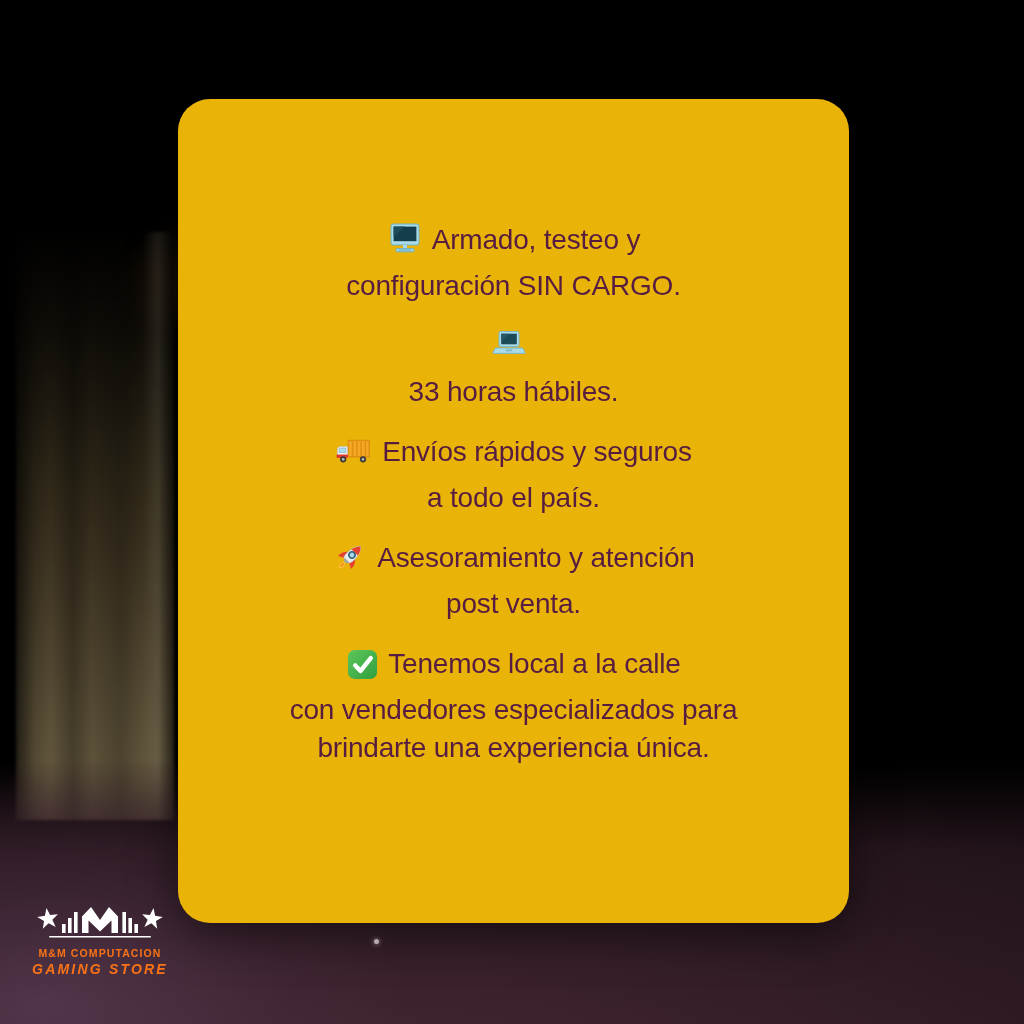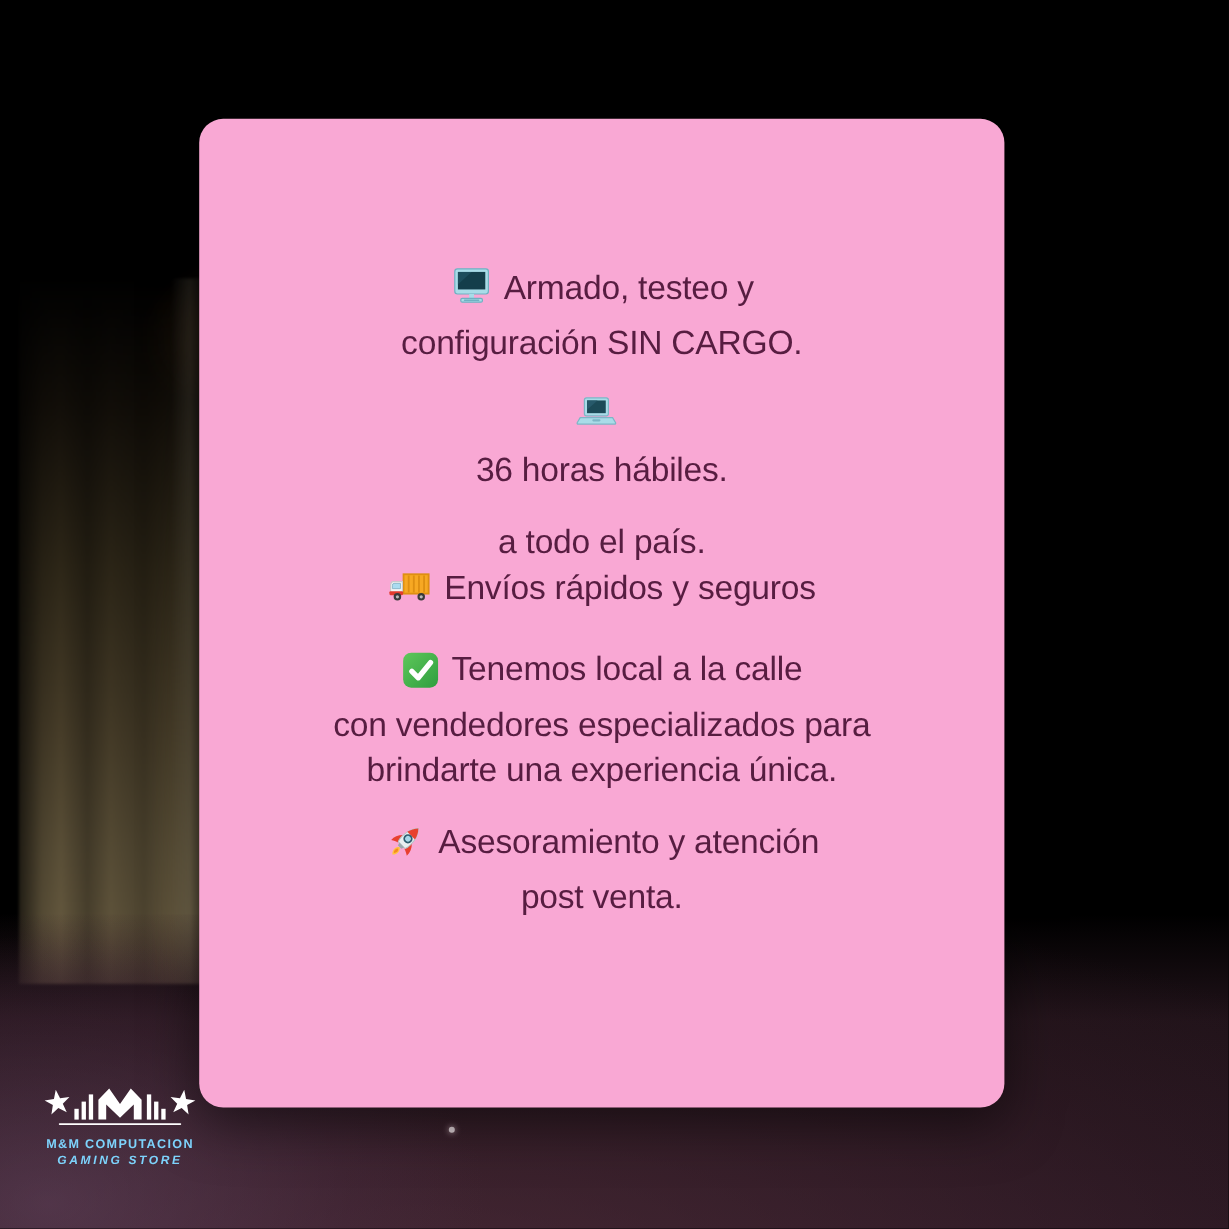--- a/index.html
+++ b/index.html
@@ -34,44 +34,44 @@
       radial-gradient(ellipse 520px 320px at 4% 92%, rgba(122,88,122,.38), rgba(80,50,74,.22) 48%, transparent 70%),
       radial-gradient(ellipse 1250px 430px at 34% 118%, rgba(92,52,66,.55), rgba(60,32,42,.28) 55%, transparent 78%),
       linear-gradient(to bottom, rgba(18,10,14,0) 0%, rgba(38,22,30,.85) 34%, #281722 100%);
   }
   .floor-dot{
     position:absolute;left:374px;top:939px;width:5px;height:5px;border-radius:50%;
     background:#ded2d6;box-shadow:0 0 5px rgba(255,225,235,.8);
   }
   
   .card{
-    position:absolute;left:166px;top:99px;width:671px;height:824px;
-    background:#f9a8d4;border-radius:20px;
+    position:absolute;left:178px;top:99px;width:671px;height:824px;
+    background:#eab308;border-radius:32px;
     box-shadow:0 12px 45px rgba(0,0,0,.5);
   }
   .card-content{
     position:absolute;inset:0;display:flex;flex-direction:column;
     justify-content:center;align-items:center;gap:22px;
     padding:0 28px 34px 28px;text-align:center;
     color:#571d41;font-size:28px;line-height:38px;letter-spacing:-.2px;
   }
   .line{white-space:nowrap;}
   .line b{font-weight:normal;}
   .emoji{display:inline-block;vertical-align:-8px;margin-right:9px;}
   
   .logo{
     position:absolute;left:34px;top:899px;width:132px;
-    display:flex;flex-direction:column;align-items:center;color:#7dd3fc;
+    display:flex;flex-direction:column;align-items:center;color:#f97316;
   }
   .logo-name{
     font-size:10.5px;font-weight:bold;letter-spacing:1.1px;white-space:nowrap;
     margin-top:2px;
   }
   .logo-tagline{
-    font-size:10px;font-weight:bold;font-style:italic;letter-spacing:2.2px;
+    font-size:14px;font-weight:bold;font-style:italic;letter-spacing:2.2px;
     white-space:nowrap;margin-top:2px;
   }
 </style>
 </head>
 <body>
 
 <div class="canvas">
 
   <div class="curtain-glow"></div>
   <div class="curtain"></div>
@@ -105,68 +105,45 @@
             <svg width="36" height="36" viewBox="0 0 36 36">
               <rect x="8" y="4.5" width="20" height="15" rx="1.8" fill="#a9dce8" stroke="#7db6c6" stroke-width="1"></rect>
               <rect x="10.2" y="6.7" width="15.6" height="10.6" fill="#1c4a57"></rect>
               <path d="M10.2,6.7 L19,6.7 L10.2,14.5 Z" fill="#27596a"></path>
               <path d="M4.5,21 L31.5,21 L34,25.3 Q34.4,26.4 33,26.4 L3,26.4 Q1.6,26.4 2,25.3 Z" fill="#a9dce8" stroke="#7db6c6" stroke-width="1"></path>
               <rect x="14.6" y="22.4" width="6.8" height="1.8" rx="0.9" fill="#7db6c6"></rect>
             </svg>
           </span><b></b><span></span>
         </div>
         <div class="line">
-          <span></span><b>36 horas hábiles.</b><span></span>
-        </div>
-      </div>
-
-      <div class="item">
-        <div class="line">
-          <span></span><b>a todo el país</b><span>.</span>
-        </div>
+          <span></span><b>33 horas hábiles.</b><span></span>
+        </div>
+      </div>
+
+      <div class="item">
         <div class="line">
           <span class="emoji">
             <svg width="38" height="36" viewBox="0 0 40 36">
               <rect x="14" y="7" width="22" height="17" fill="#f7a823" stroke="#de8f12" stroke-width="1.6"></rect>
               <line x1="18.5" y1="8" x2="18.5" y2="23" stroke="#de8f12" stroke-width="1.6"></line>
               <line x1="23" y1="8" x2="23" y2="23" stroke="#de8f12" stroke-width="1.6"></line>
               <line x1="27.5" y1="8" x2="27.5" y2="23" stroke="#de8f12" stroke-width="1.6"></line>
               <line x1="32" y1="8" x2="32" y2="23" stroke="#de8f12" stroke-width="1.6"></line>
               <path d="M5,13.5 L13,13.5 L13,24 L2.6,24 L2.6,17.5 Q2.6,13.5 5,13.5 Z" fill="#f4f4f4" stroke="#c9c9c9" stroke-width="1"></path>
               <path d="M5.6,15 L11.3,15 L11.3,19.6 L4.2,19.6 L4.2,17 Q4.2,15 5.6,15 Z" fill="#aadcf0" stroke="#84b4c8" stroke-width="0.8"></path>
               <rect x="1.6" y="21.8" width="12" height="3.6" rx="1" fill="#e23b2e"></rect>
               <circle cx="8.6" cy="26.8" r="3.3" fill="#3a3a3a"></circle>
               <circle cx="8.6" cy="26.8" r="1.4" fill="#b9b9b9"></circle>
               <circle cx="29.5" cy="26.8" r="3.3" fill="#3a3a3a"></circle>
               <circle cx="29.5" cy="26.8" r="1.4" fill="#b9b9b9"></circle>
             </svg>
           </span><span>Envíos rápidos y seguros</span><b></b><span></span>
         </div>
-      </div>
-
-      <div class="item">
-        <div class="line">
-          <span class="emoji">
-            <svg width="33" height="33" viewBox="0 0 34 34">
-              <defs>
-                <linearGradient id="g1" x1="0" y1="0" x2="1" y2="1">
-                  <stop offset="0" stop-color="#5ec75a"></stop>
-                    <stop offset="1" stop-color="#2f9e3f"></stop>
-                </linearGradient>
-              </defs>
-              <rect x="2" y="2" width="30" height="30" rx="7" fill="url(#g1)"></rect>
-              <path d="M9.5,18 L15,23.5 L25.5,10.5" fill="none" stroke="#fff" stroke-width="4.6" stroke-linecap="round" stroke-linejoin="round"></path>
-            </svg>
-          </span><span>Tenemos local a la calle</span><b></b><span></span>
-        </div>
-        <div class="line">
-          <span>con vendedores especializados para</span><b></b><span></span>
-        </div>
-        <div class="line">
-          <span>brindarte </span><b>una experiencia única.</b><span></span>
+        <div class="line">
+          <span></span><b>a todo el país</b><span>.</span>
         </div>
       </div>
 
       <div class="item">
         <div class="line">
           <span class="emoji">
             <svg width="36" height="36" viewBox="0 0 36 36">
               <g transform="rotate(45 18 18)">
                 <path d="M13.2,15.5 C10,18.5 8.5,22 8.8,25.8 C10.6,24.7 12.6,23.6 14.3,23.1 Z" fill="#e8402f"></path>
                 <path d="M22.8,15.5 C26,18.5 27.5,22 27.2,25.8 C25.4,24.7 23.4,23.6 21.7,23.1 Z" fill="#e8402f"></path>
@@ -175,20 +152,43 @@
                 <circle cx="18" cy="15.2" r="3.1" fill="#a8d8e8" stroke="#2f5d70" stroke-width="1.5"></circle>
                 <path d="M15.2,22.6 L20.8,22.6 L20,25 L16,25 Z" fill="#9aa7ac"></path>
                 <path d="M18,25 C20.6,27 21.1,30.6 18,33.6 C14.9,30.6 15.4,27 18,25 Z" fill="#ffc33e"></path>
                 <path d="M18,26.6 C19.6,28 19.8,30 18,31.9 C16.2,30 16.4,28 18,26.6 Z" fill="#f58c20"></path>
               </g>
             </svg>
           </span><span>Asesoramiento y atención</span><b></b><span></span>
         </div>
         <div class="line">
           <span></span><b>post venta.</b><span></span>
+        </div>
+      </div>
+
+      <div class="item">
+        <div class="line">
+          <span class="emoji">
+            <svg width="33" height="33" viewBox="0 0 34 34">
+              <defs>
+                <linearGradient id="g1" x1="0" y1="0" x2="1" y2="1">
+                  <stop offset="0" stop-color="#5ec75a"></stop>
+                    <stop offset="1" stop-color="#2f9e3f"></stop>
+                </linearGradient>
+              </defs>
+              <rect x="2" y="2" width="30" height="30" rx="7" fill="url(#g1)"></rect>
+              <path d="M9.5,18 L15,23.5 L25.5,10.5" fill="none" stroke="#fff" stroke-width="4.6" stroke-linecap="round" stroke-linejoin="round"></path>
+            </svg>
+          </span><span>Tenemos local a la calle</span><b></b><span></span>
+        </div>
+        <div class="line">
+          <span>con vendedores especializados para</span><b></b><span></span>
+        </div>
+        <div class="line">
+          <span>brindarte </span><b>una experiencia única.</b><span></span>
         </div>
       </div>
 
 
     </div>
   </div>
 
   <div class="logo">
     <span>
       <svg width="130" height="42" viewBox="0 0 130 42" fill="#fff">

